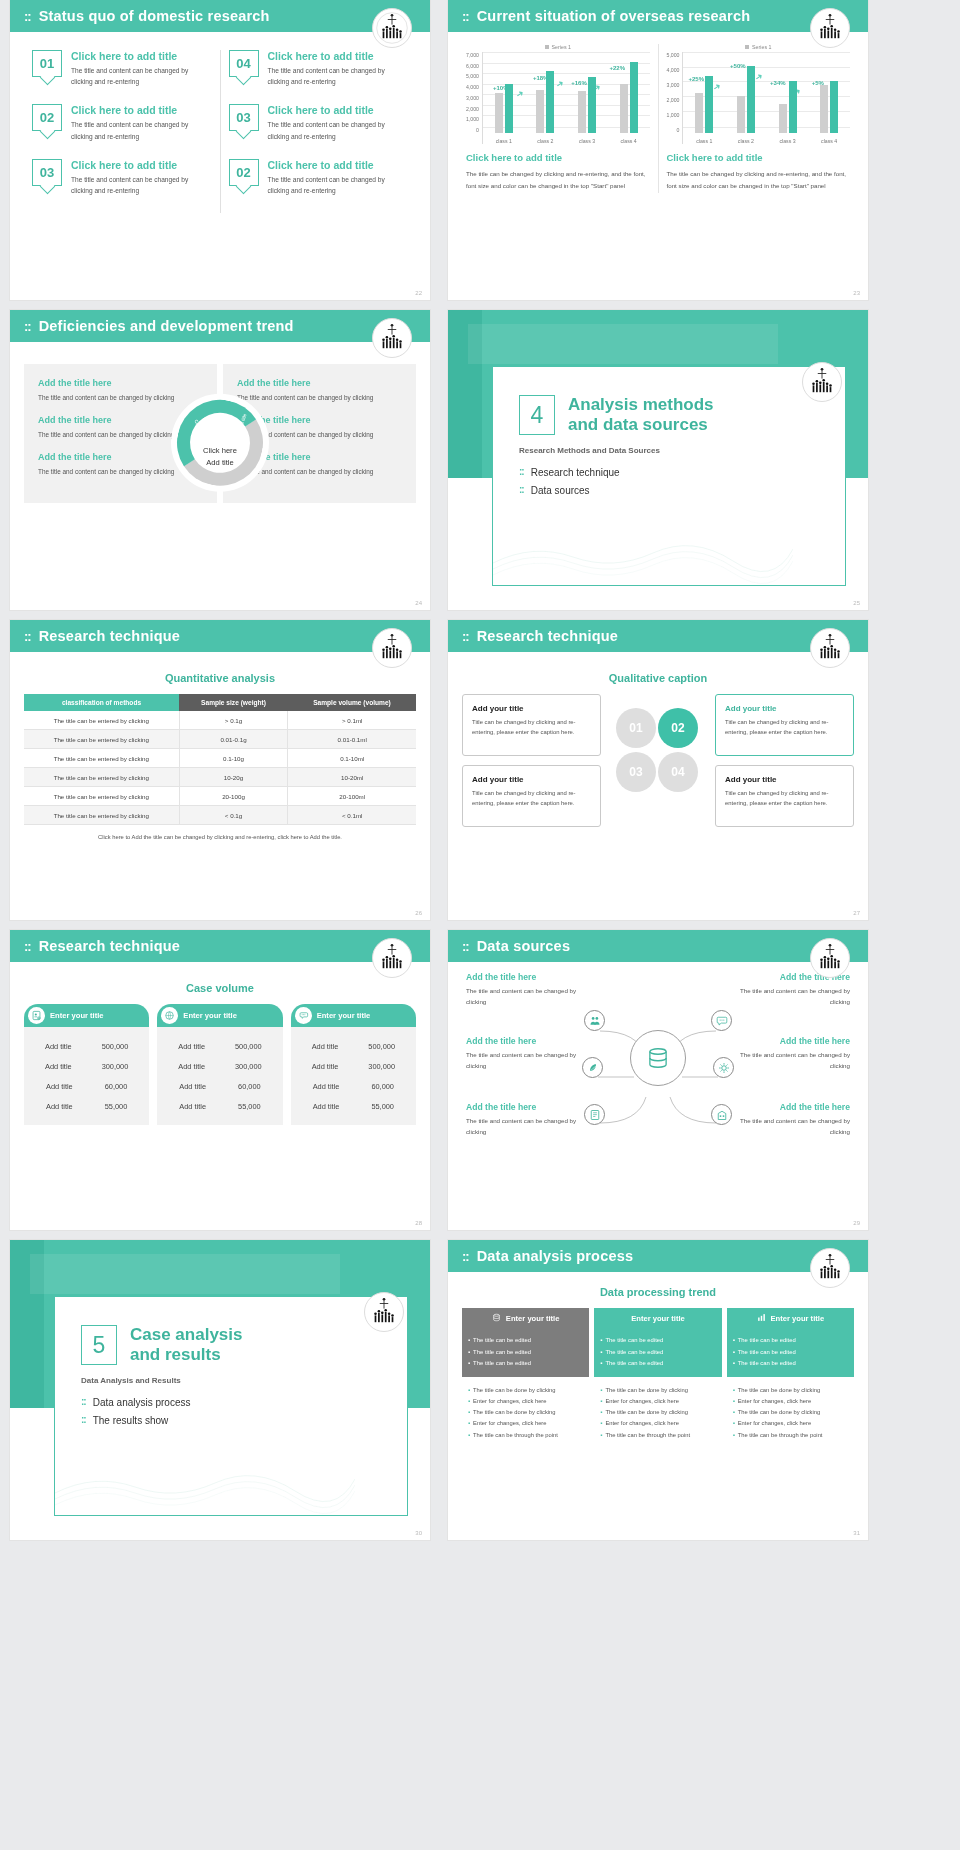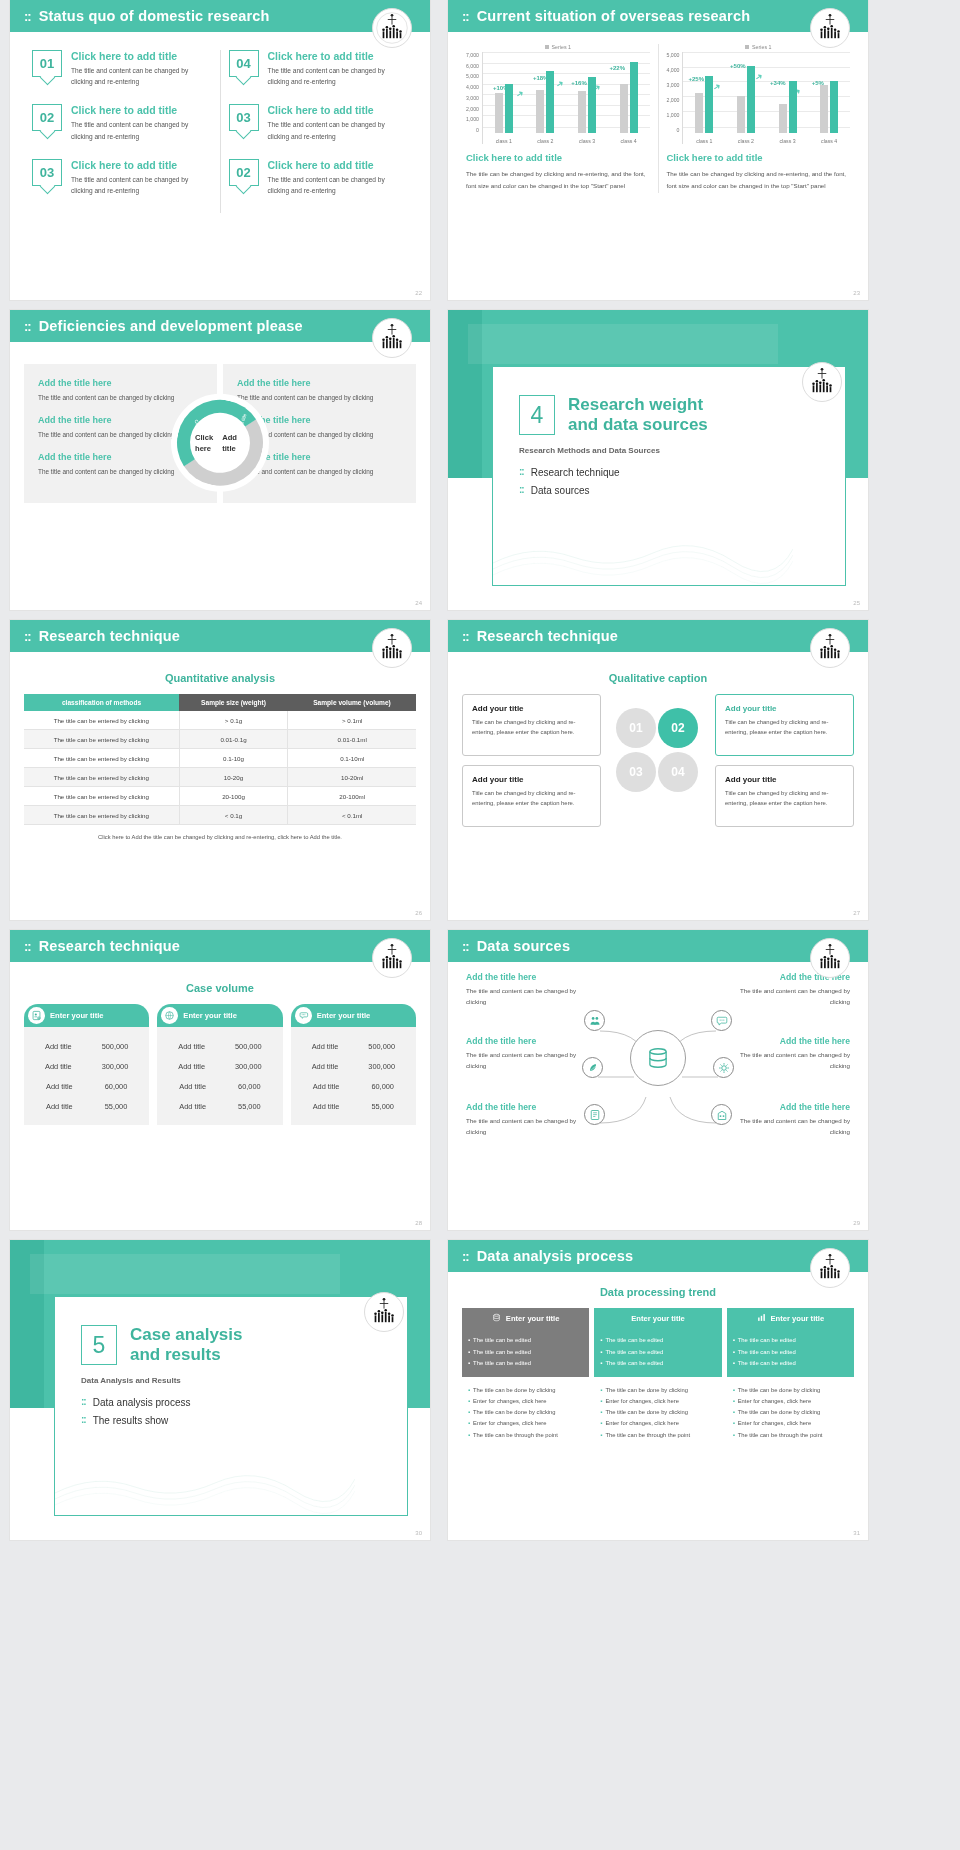--- a/index.html
+++ b/index.html
@@ -46,21 +46,21 @@
   .s3-body{display:flex;padding:22px 14px;gap:0;position:relative;}
   .s3-col{flex:1;background:#f1f1f1;padding:14px 14px;}
   .s3-col .blk{margin-bottom:11px;}
   .s3-col h3{color:#4cc2ab;font-size:9px;font-weight:bold;margin-bottom:4px;}
   .s3-col p{color:#555;font-size:6.4px;line-height:1.85;}
   .s3-gap{width:6px;}
   .cyc{position:absolute;left:50%;top:50%;transform:translate(-50%,-40%);width:98px;height:98px;}
   .cyc .ring{position:absolute;inset:0;border-radius:50%;background:#fff;}
   .cyc .arcL{position:absolute;inset:6px;border-radius:50%;border:13px solid transparent;border-left-color:#4cc2ab;border-top-color:#4cc2ab;transform:rotate(12deg);}
   .cyc .arcR{position:absolute;inset:6px;border-radius:50%;border:13px solid transparent;border-right-color:#cfcfcf;border-bottom-color:#cfcfcf;transform:rotate(12deg);}
-  .cyc .hole{position:absolute;inset:22px;border-radius:50%;background:#fff;border:2px solid #fff;display:flex;flex-direction:row;align-items:center;justify-content:space-between;font-weight:bold;}
+  .cyc .hole{position:absolute;inset:22px;border-radius:50%;background:#fff;border:2px solid #fff;display:flex;flex-direction:column;align-items:center;justify-content:flex-end;}
   .cyc .hole span{font-size:7.6px;color:#333;line-height:1.5;}
   .cyc .lblL,.cyc .lblR{position:absolute;font-size:4.6px;color:#fff;}
   .cyc .lblL{left:10px;top:44px;transform:rotate(72deg);}
   .cyc .lblR{right:9px;top:38px;transform:rotate(-72deg);}
   
   .sec{position:relative;height:100%;background:#fff;overflow:hidden;}
   .sec .tealTop{position:absolute;left:0;right:0;top:0;height:168px;background:#4cc2ab;}
   .sec .tealDark{position:absolute;left:0;top:0;width:34px;height:168px;background:#3fb7a0;}
   .sec .band{position:absolute;left:20px;right:90px;top:14px;height:40px;background:rgba(255,255,255,.09);}
   .sec .card{position:absolute;left:44px;right:22px;top:56px;bottom:24px;background:#fff;border:1.4px solid #4cc2ab;padding:28px 26px;overflow:hidden;}
@@ -383,21 +383,21 @@
           <p>The title can be changed by clicking and re-entering, and the font, font size and color can be changed in the top "Start" panel</p>
         </div>
       </div>
     </div>
     <div class="pgno">23</div>
   </div>
 
   <div class="slide">
     <div class="bar">
       <span class="dots">::</span>
-      <h2>Deficiencies and development please</h2>
+      <h2>Deficiencies and development trend</h2>
     </div>
     <div class="logo">
       <svg viewBox="0 0 40 40">
           <path d="M20 6 L20 16 M15 10 L25 10" stroke="#222" stroke-width="1"></path>
           <circle cx="20" cy="5" r="1.6" fill="#222"></circle>
           <g fill="#111">
             <rect x="9" y="24" width="2" height="8"></rect>
             <rect x="13" y="21" width="2" height="11"></rect>
             <rect x="17" y="23" width="2" height="9"></rect>
             <rect x="21" y="20" width="2" height="12"></rect>
@@ -486,21 +486,21 @@
         </svg>
     </div>
     <div class="card">
       <svg class="wave" viewBox="0 0 300 70" preserveAspectRatio="none">
         <path d="M0 48 Q40 28 80 42 T160 38 T240 46 T300 34" fill="none" stroke="#cfe9e3" stroke-width=".7"></path>
         <path d="M0 54 Q40 34 80 48 T160 44 T240 52 T300 40" fill="none" stroke="#dceee9" stroke-width=".7"></path>
         <path d="M0 60 Q40 40 80 54 T160 50 T240 58 T300 46" fill="none" stroke="#e6f3f0" stroke-width=".7"></path>
       </svg>
       <div class="head">
         <div class="num">4</div>
-        <h1><span>Research weight</span><br><span>and data sources</span></h1>
+        <h1><span>Analysis methods</span><br><span>and data sources</span></h1>
       </div>
       <div class="sub">Research Methods and Data Sources</div>
       <div class="li">
           <span class="dots">::</span>
           <span class="t">Research technique</span>
         </div>
       <div class="li">
           <span class="dots">::</span>
           <span class="t">Data sources</span>
         </div>

